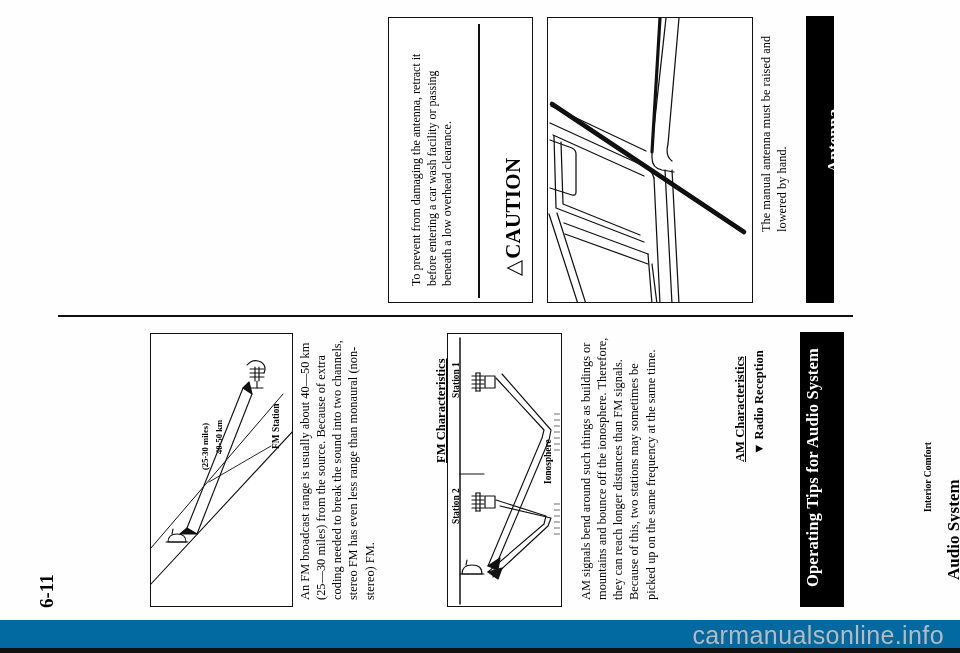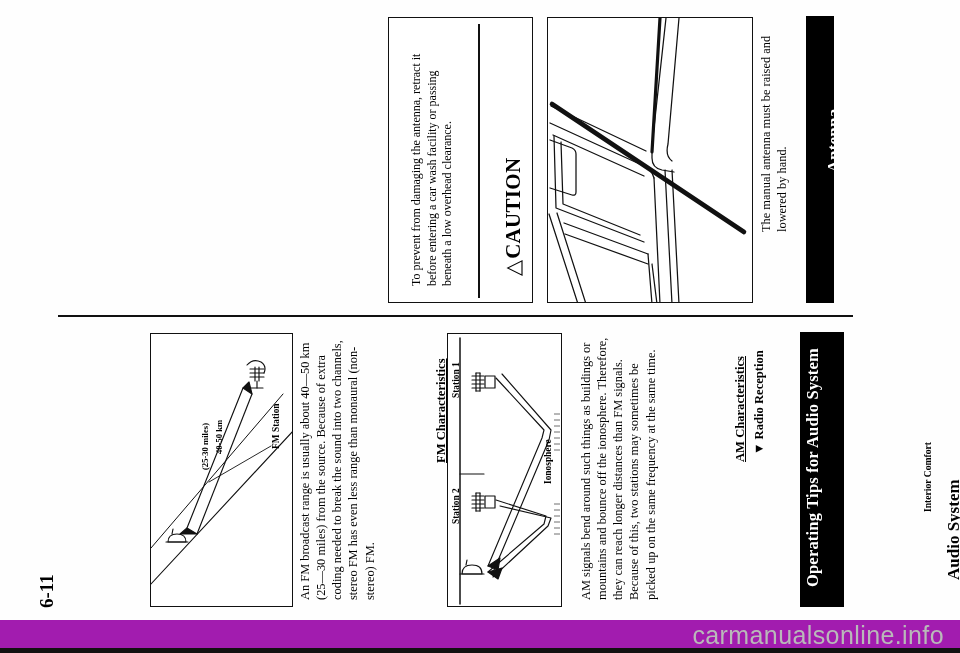--- a/index.html
+++ b/index.html
@@ -76,21 +76,21 @@
 
   
   .pagenum{ font-size:19px;font-weight:bold;font-family:"Liberation Serif",serif; }
 
   
   .hrule{ position:absolute;background:#111; }
 
   
   #footer{
     position:absolute;left:0;top:620px;width:960px;height:33px;
-    background:#a21caf;
+    background:#0369a1;
   }
   #footer .wm{
     position:absolute;right:16px;top:1px;
     font-family:"Liberation Sans", sans-serif;
     font-size:25px;color:#b9b9b9;letter-spacing:.4px;white-space:nowrap;
   }
   #footer .fbar{
     position:absolute;left:0;bottom:0;width:960px;height:5px;background:#111;
   }
 

